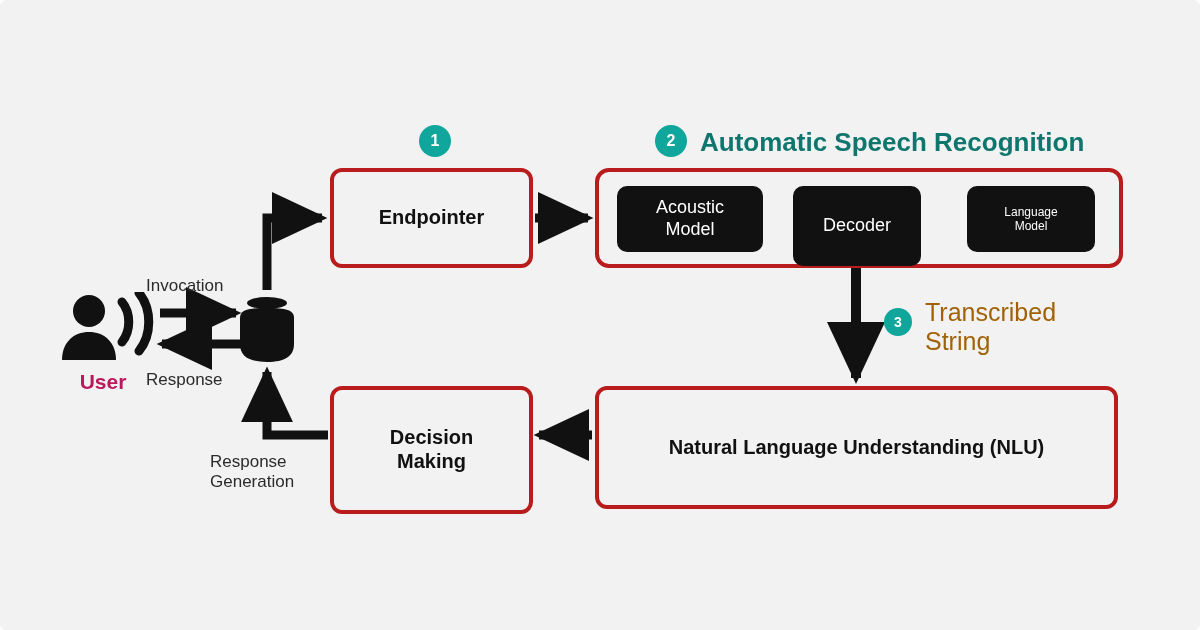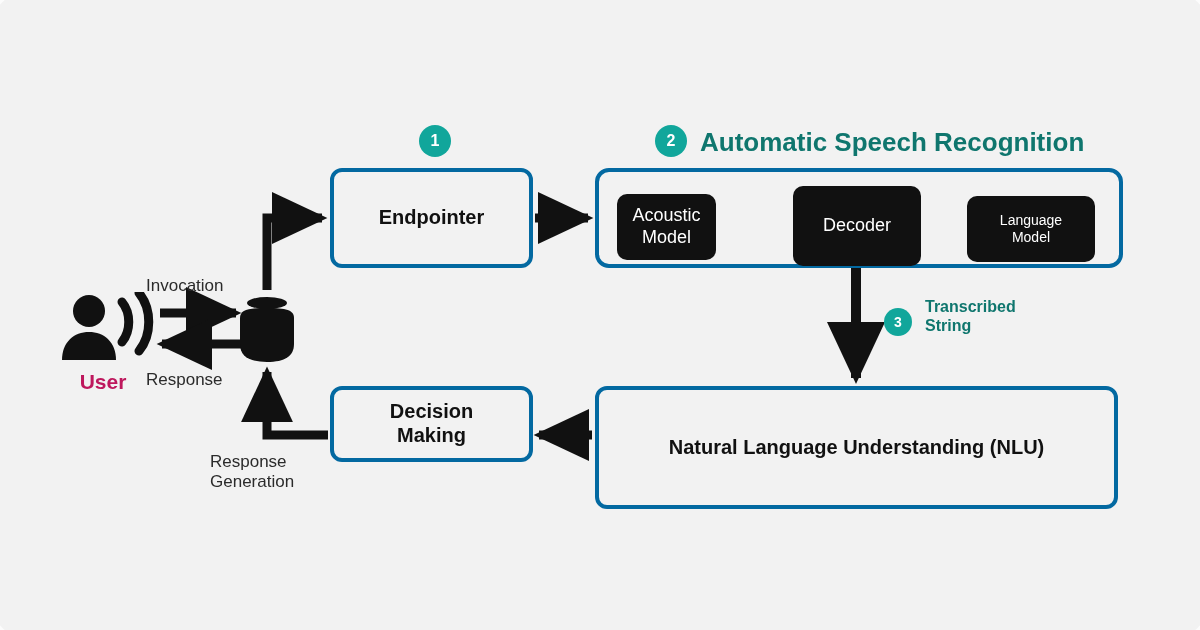--- a/index.html
+++ b/index.html
@@ -36,21 +36,21 @@
     left: 0;
     top: 0;
     width: 1200px;
     height: 630px;
   }
   
   .box {
     position: absolute;
     box-sizing: border-box;
     background: #f2f2f2;
-    border: 4px solid #0369a1;
+    border: 4px solid #b91c1c;
     border-radius: 12px;
     display: flex;
     align-items: center;
     justify-content: center;
     text-align: center;
     color: #111111;
     font-weight: bold;
     line-height: 1.18;
   }
   .box-dark {
@@ -68,38 +68,38 @@
   }
   #box-endpointer {
     left: 330px; top: 168px; width: 203px; height: 100px;
     font-size: 20px;
   }
   #box-asr {
     left: 595px; top: 168px; width: 528px; height: 100px;
     border-radius: 14px;
   }
   #box-acoustic-model {
-    left: 617px; top: 194px; width: 99px; height: 66px;
+    left: 617px; top: 186px; width: 146px; height: 66px;
     font-size: 18px;
     text-align: center;
   }
   #box-decoder {
     left: 793px; top: 186px; width: 128px; height: 80px;
     font-size: 18px;
   }
   #box-language-model {
-    left: 967px; top: 196px; width: 128px; height: 66px;
-    font-size: 14px;
+    left: 967px; top: 186px; width: 128px; height: 66px;
+    font-size: 12px;
   }
   #box-nlu {
     left: 595px; top: 386px; width: 523px; height: 123px;
     font-size: 20px;
   }
   #box-decision-making {
-    left: 330px; top: 386px; width: 203px; height: 76px;
+    left: 330px; top: 386px; width: 203px; height: 128px;
     font-size: 20px;
   }
   
   .badge {
     position: absolute;
     border-radius: 50%;
     background: #11a69b;
     color: #ffffff;
     display: flex;
     align-items: center;
@@ -121,23 +121,23 @@
     position: absolute;
     left: 700px; top: 127px;
     font-size: 26px;
     font-weight: bold;
     color: #0f766e;
     white-space: nowrap;
   }
   #transcribed-label {
     position: absolute;
     left: 925px; top: 298px;
-    font-size: 16px;
-    font-weight: bold;
-    color: #0f766e;
+    font-size: 25px;
+    font-weight: normal;
+    color: #a16207;
     line-height: 1.16;
   }
   
   .plain-label {
     position: absolute;
     font-size: 17px;
     color: #2b2b2b;
     text-align: left;
     line-height: 1.2;
   }

